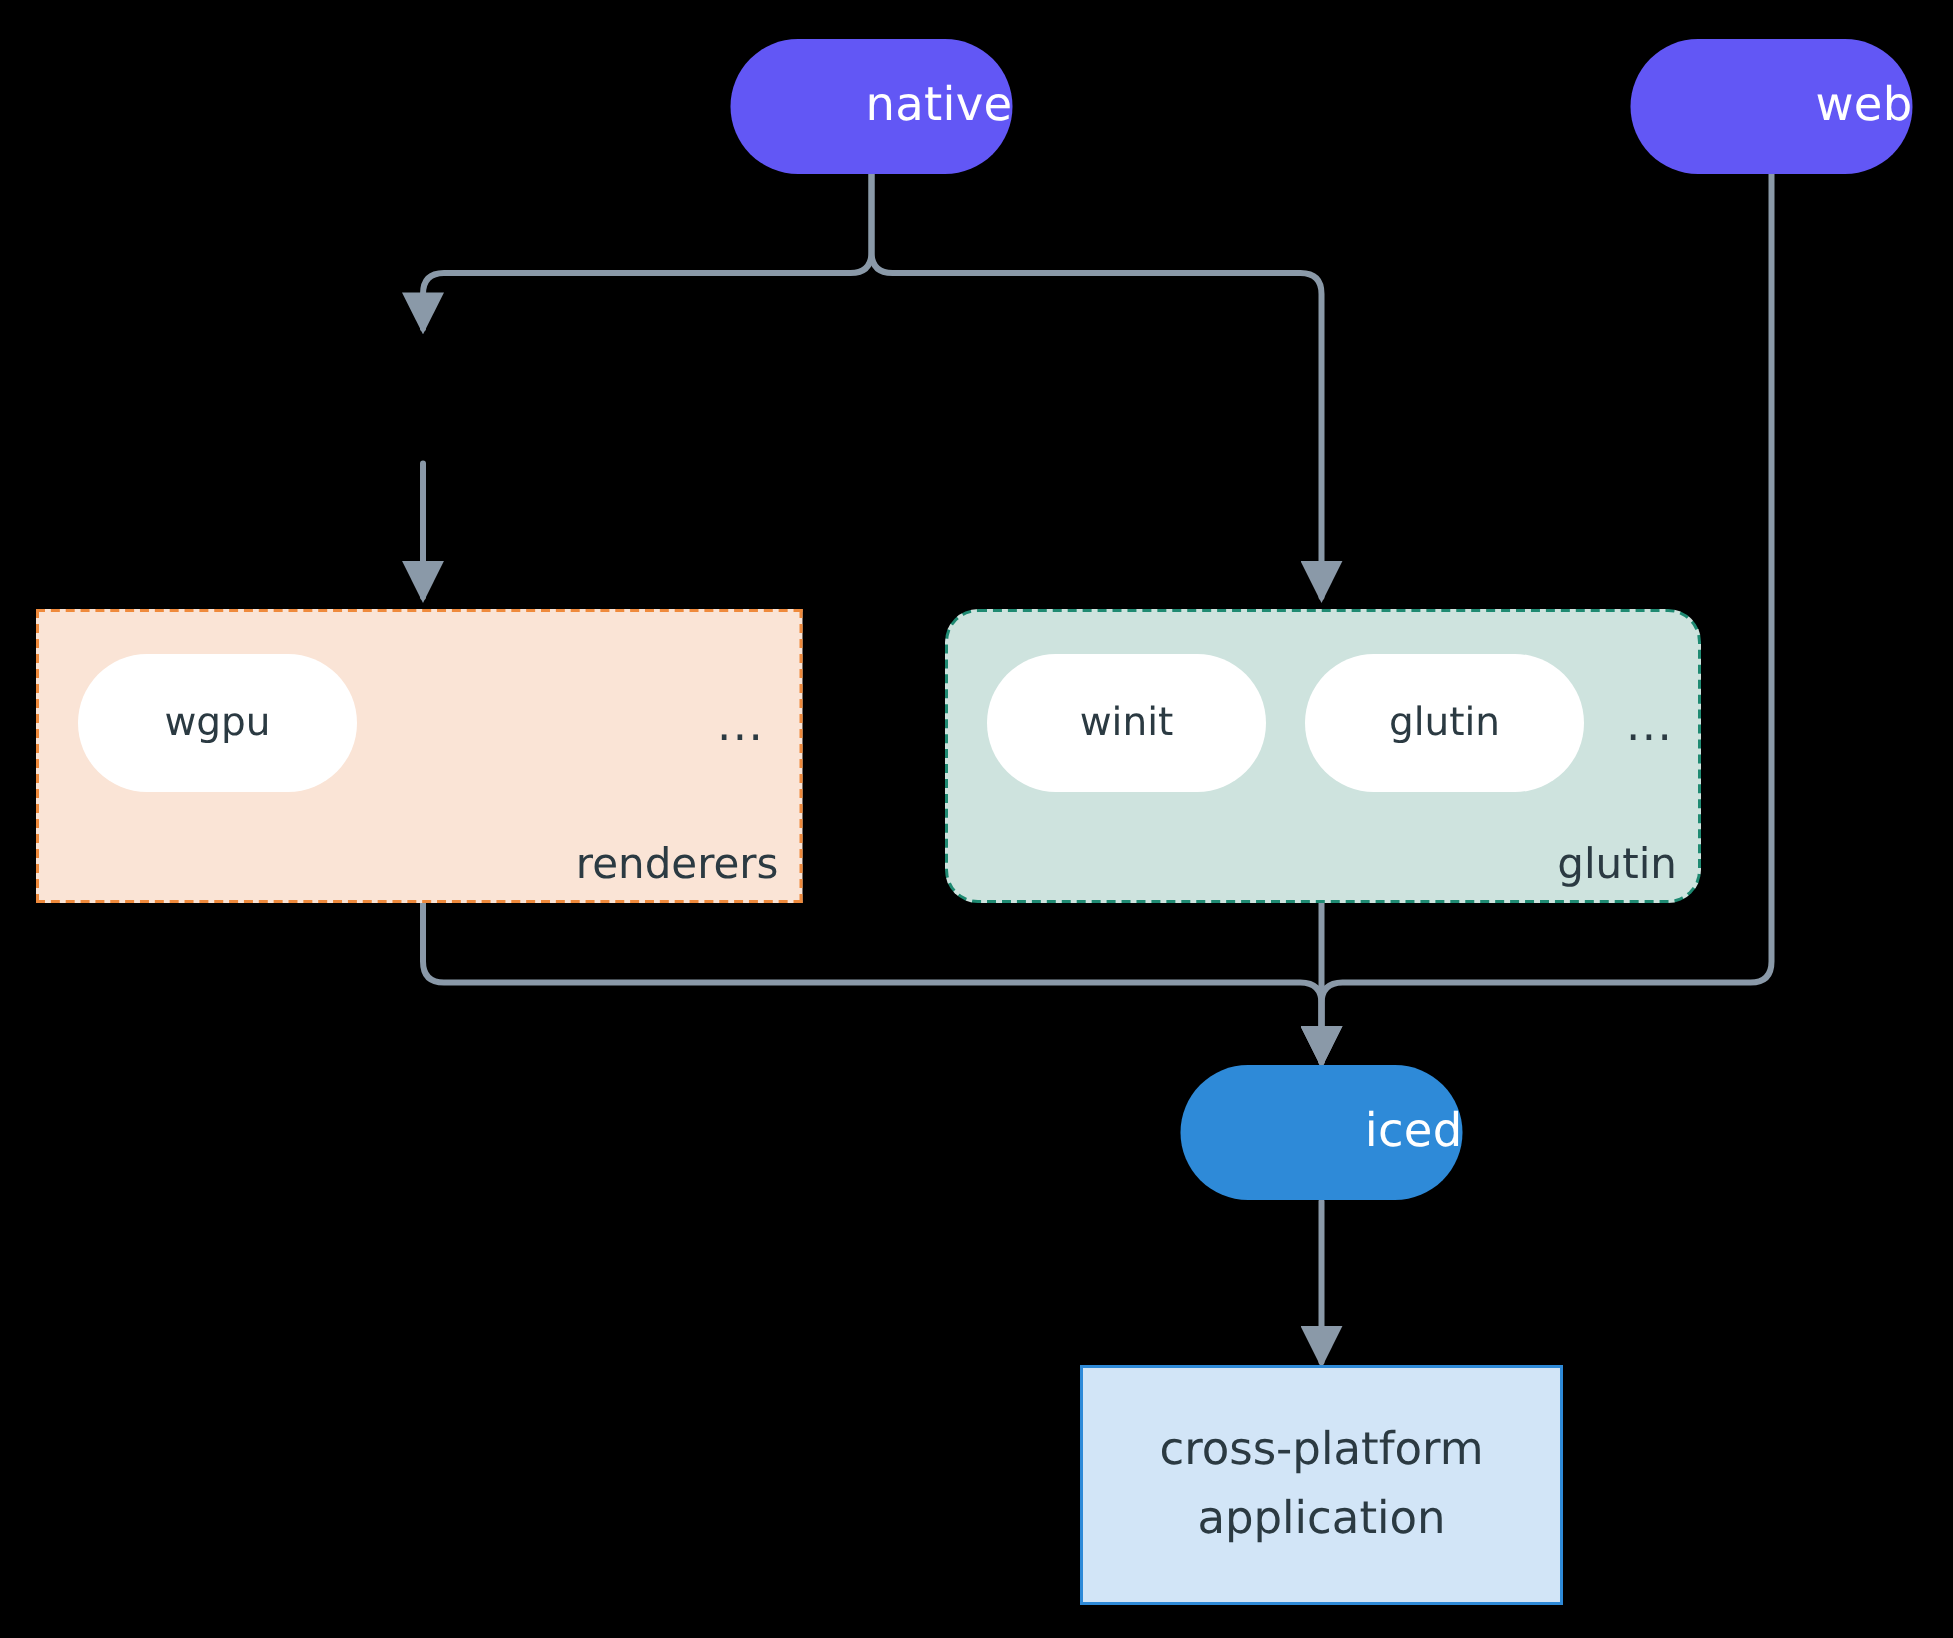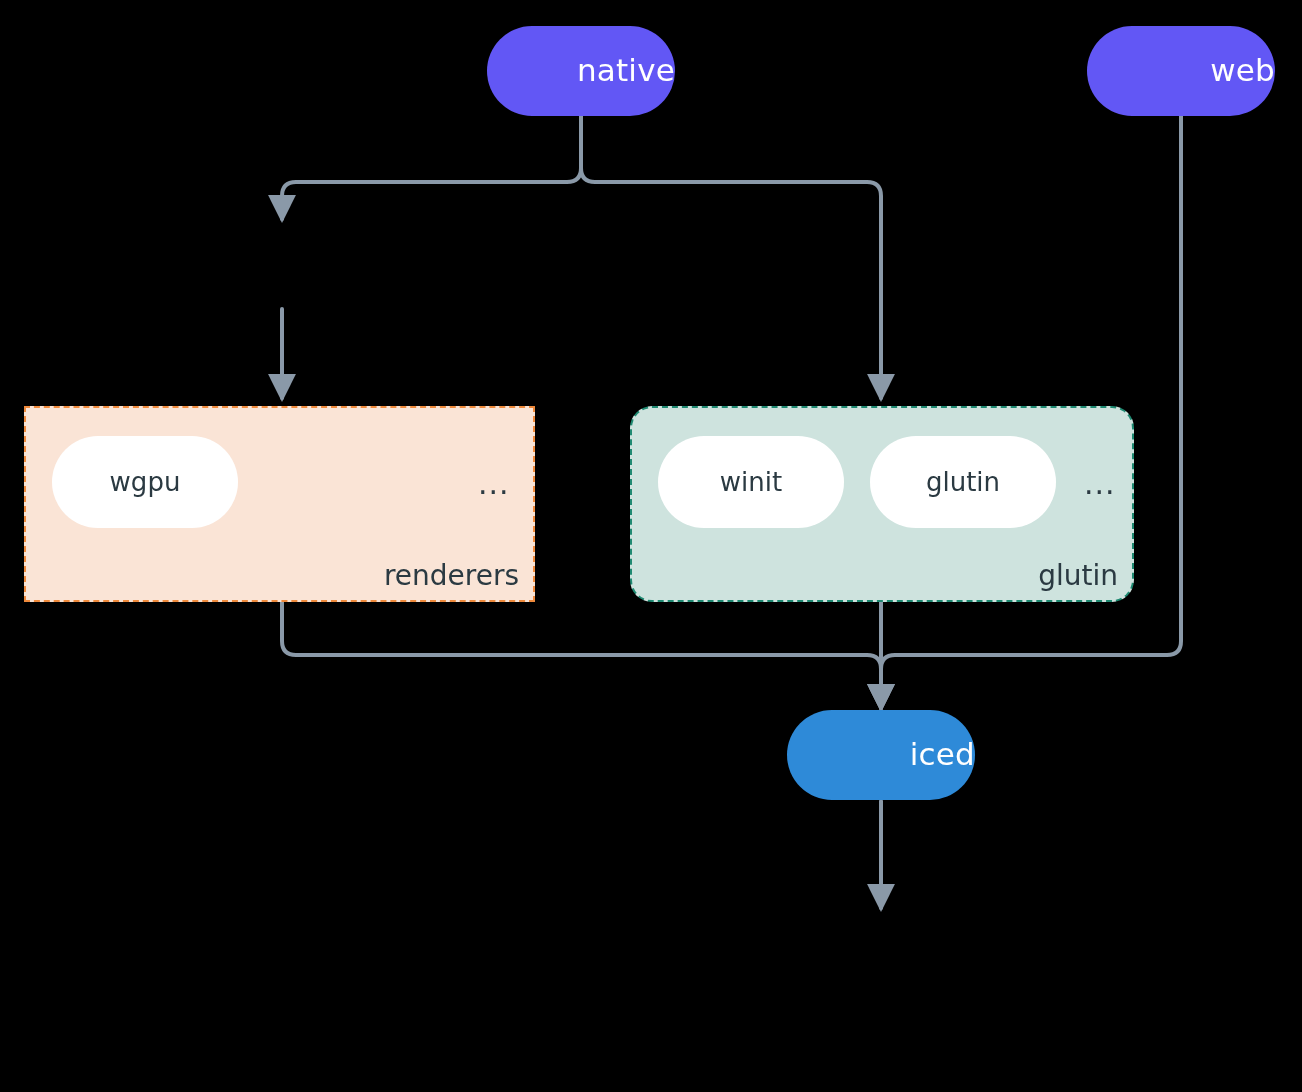--- a/index.html
+++ b/index.html
@@ -158,14 +158,18 @@
       <span>glutin</span>
     </div>
     <div class="ellipsis" style="left:452px; top:58px;">...</div>
     <div class="cluster-label">glutin</div>
   </div>
 
   <div class="node pill iced" style="left:787px; top:710px; width:188px; height:90px;">
     <span>iced</span>
   </div>
 
+  <div class="rectnode" style="left:720px; top:910px; width:322px; height:160px; flex-direction:column;">
+    <span>cross-platform</span>
+    <span>application</span>
+  </div>
 
 </div>
 
 </body></html>

